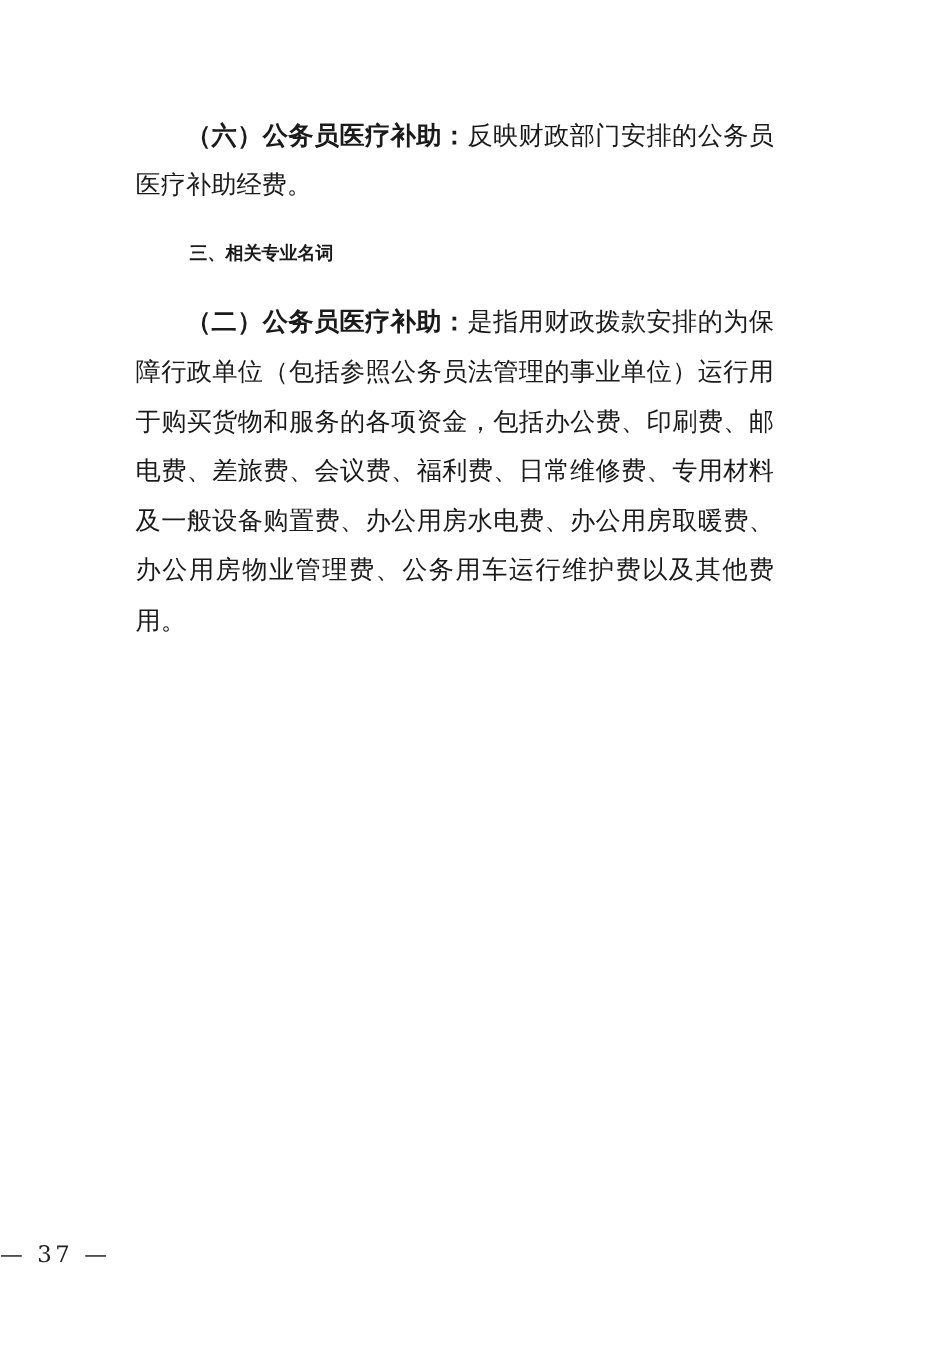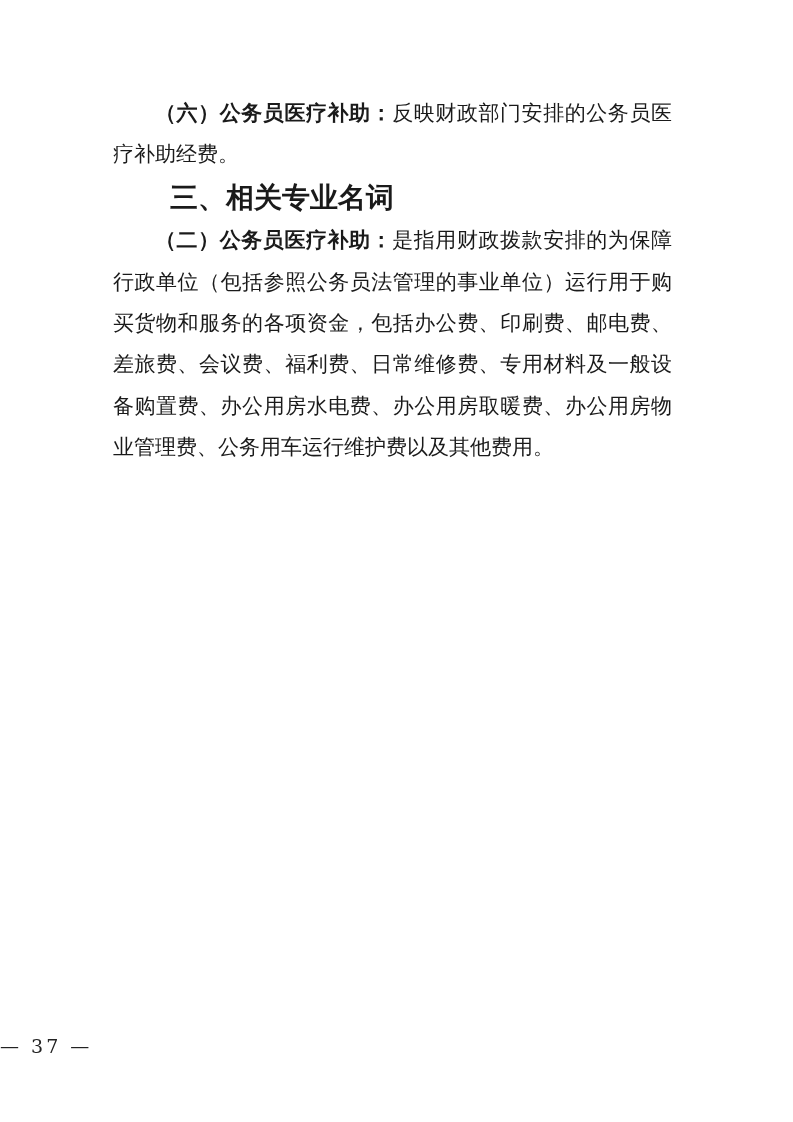--- a/index.html
+++ b/index.html
@@ -8,43 +8,42 @@
     background: #ffffff;
   }
   .page {
     position: relative;
     width: 757px;
     height: 1122px;
     background: #ffffff;
     color: #1a1a1a;
     font-family: "DejaVu Serif", serif;
     overflow: hidden;
-    padding-left: 27px;
   }
   .content {
     position: absolute;
     left: 113px;
     right: 112px;
     top: 92px;
   }
   .para {
     margin: 0;
     font-size: 21px;
     line-height: 41.4px;
     text-align: justify;
     text-justify: inter-ideograph;
     text-indent: 2em;
     word-break: break-all;
   }
   .para .lead {
     font-weight: bold;
   }
   .heading {
-    margin: 1px;
-    font-size: 28px;
+    margin: 15px;
+    font-size: 15px;
     line-height: 41.4px;
     text-indent: 2em;
     font-weight: bold;
     font-family: Liberation Sans, sans-serif;
   }
   .page-footer {
     position: absolute;
     left: 0;
     right: 0;
     top: 1035px;

